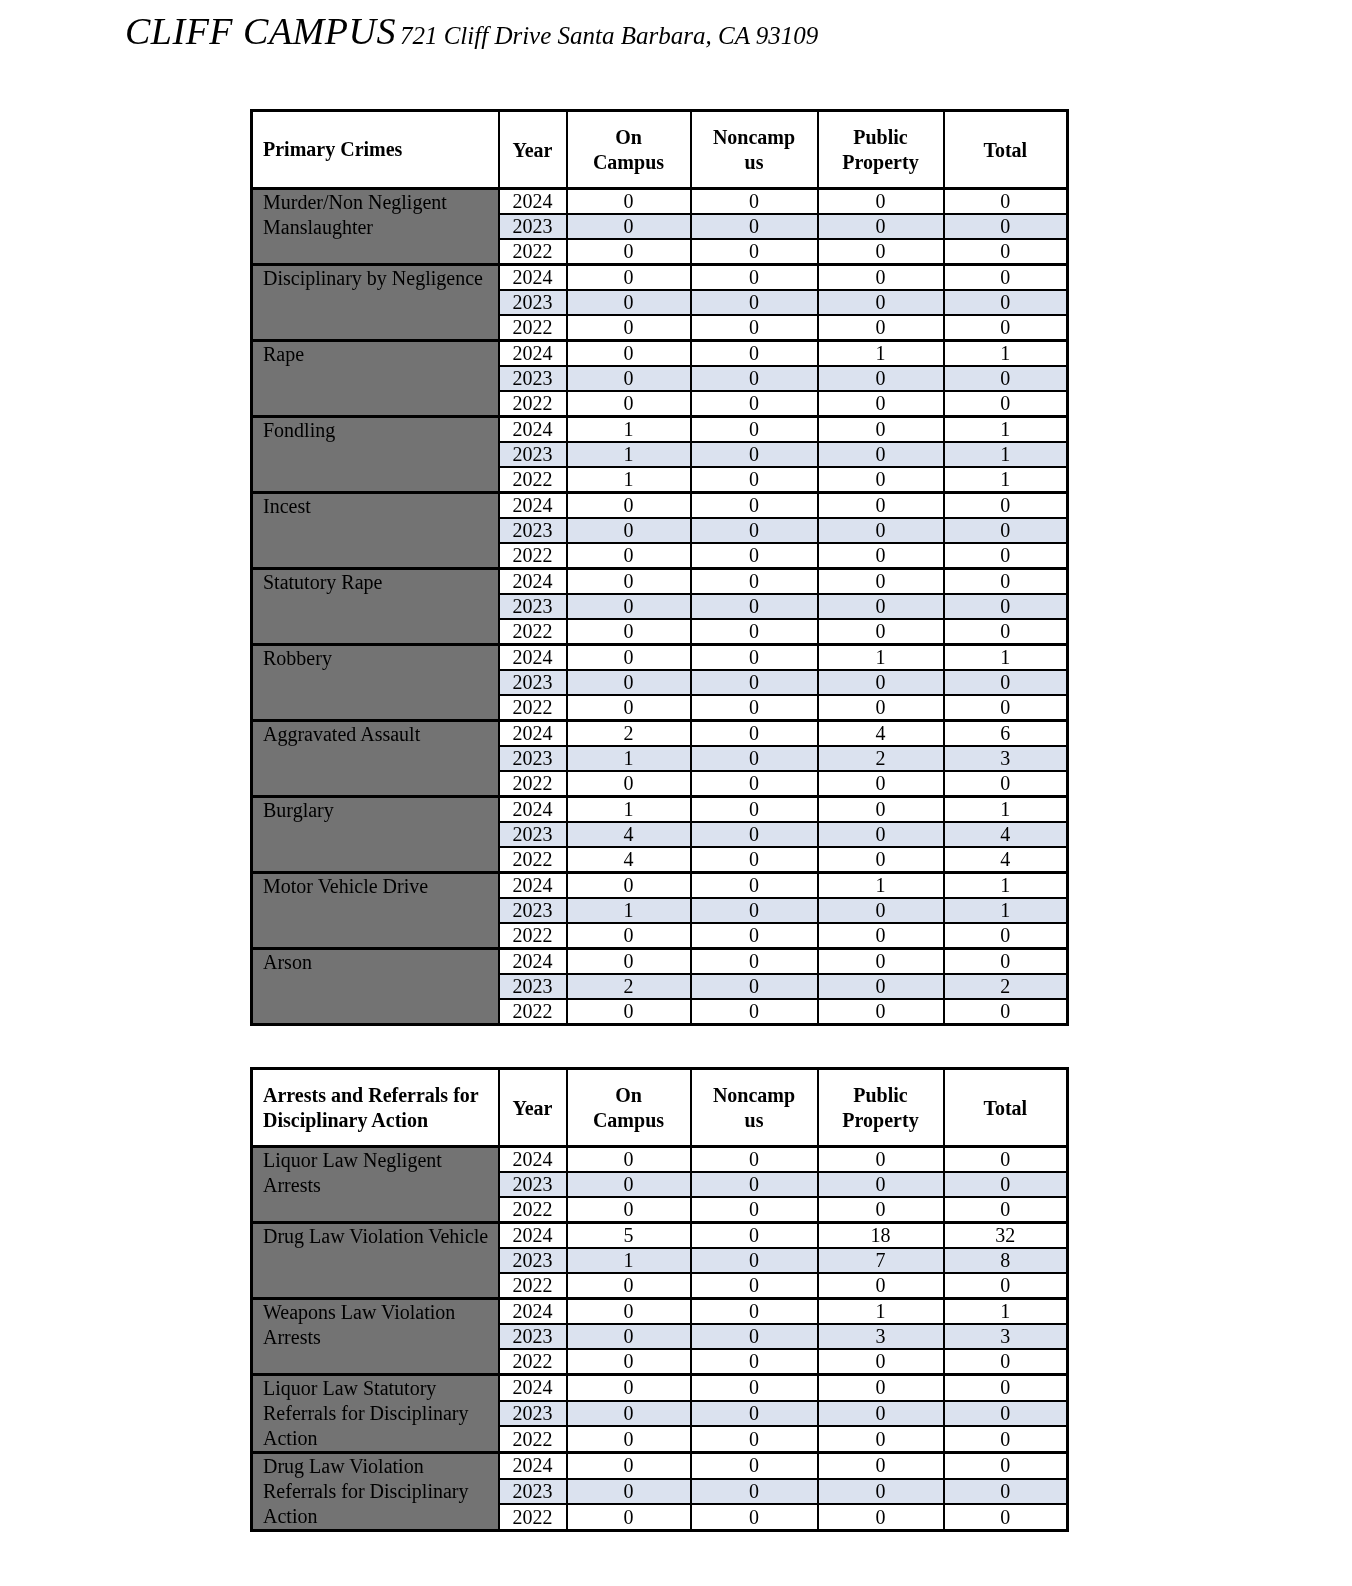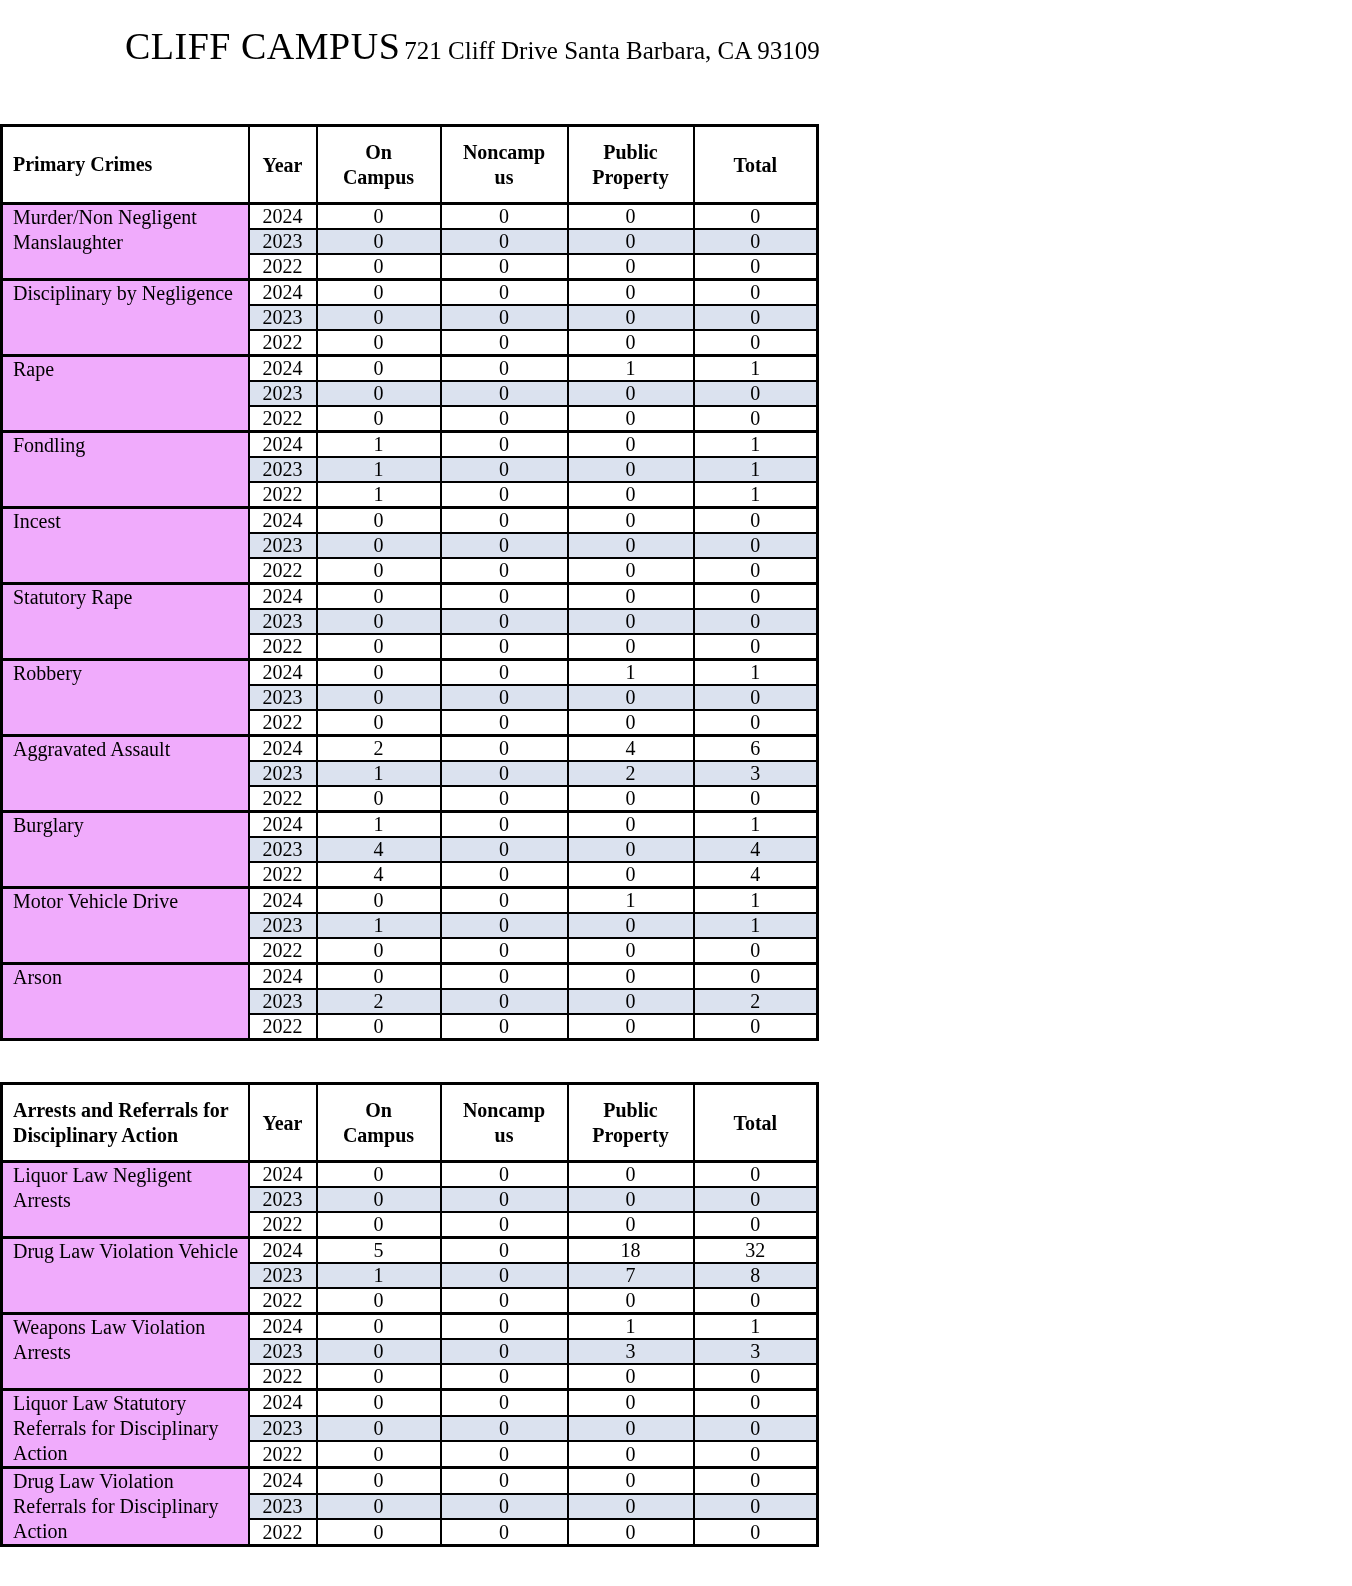--- a/index.html
+++ b/index.html
@@ -7,35 +7,37 @@
   html, body {
     margin: 0; padding: 0;
     width: 1352px; height: 1586px;
     background: #ffffff;
     color: #000000;
     font-family: "Liberation Serif", "DejaVu Serif", serif;
     overflow: hidden;
   }
   .page { width: 1352px; height: 1586px; }
   .title-line {
-    padding-top: 24px;
+    padding-top: 9px;
     margin-left: 125px;
     white-space: nowrap;
+    font-style: italic;
   }
   .campus-name {
     font-size: 38px;
     letter-spacing: 0.5px;
   }
   .campus-address {
     font-size: 25px;
   }
   .doc-table {
     border-collapse: collapse;
     table-layout: fixed;
     width: 816px;
+    margin-left: 250px;
     border: 3px solid var(--border);
   }
   .table-0 { margin-top: 56px; }
   .table-1 { margin-top: 41px; }
   .doc-table th, .doc-table td {
     border: 2px solid var(--border);
     font-size: 20px;
     padding: 0;
     overflow: hidden;
   }
@@ -57,21 +59,21 @@
   .doc-table tbody td {
     text-align: center;
     vertical-align: middle;
     line-height: 23px;
   }
   .doc-table tbody td.cat-cell {
     text-align: left;
     vertical-align: top;
     padding: 0 8px 0 10px;
     line-height: 25px;
-    background: #f0abfc;
+    background: #737373;
   }
   .doc-table tbody tr.shaded td { background: var(--shaded); }
   .hcell-inner {
     display: inline-block;
     text-align: center;
     vertical-align: middle;
   }
   .bw { word-break: break-all; }
 </style>
 </head>

